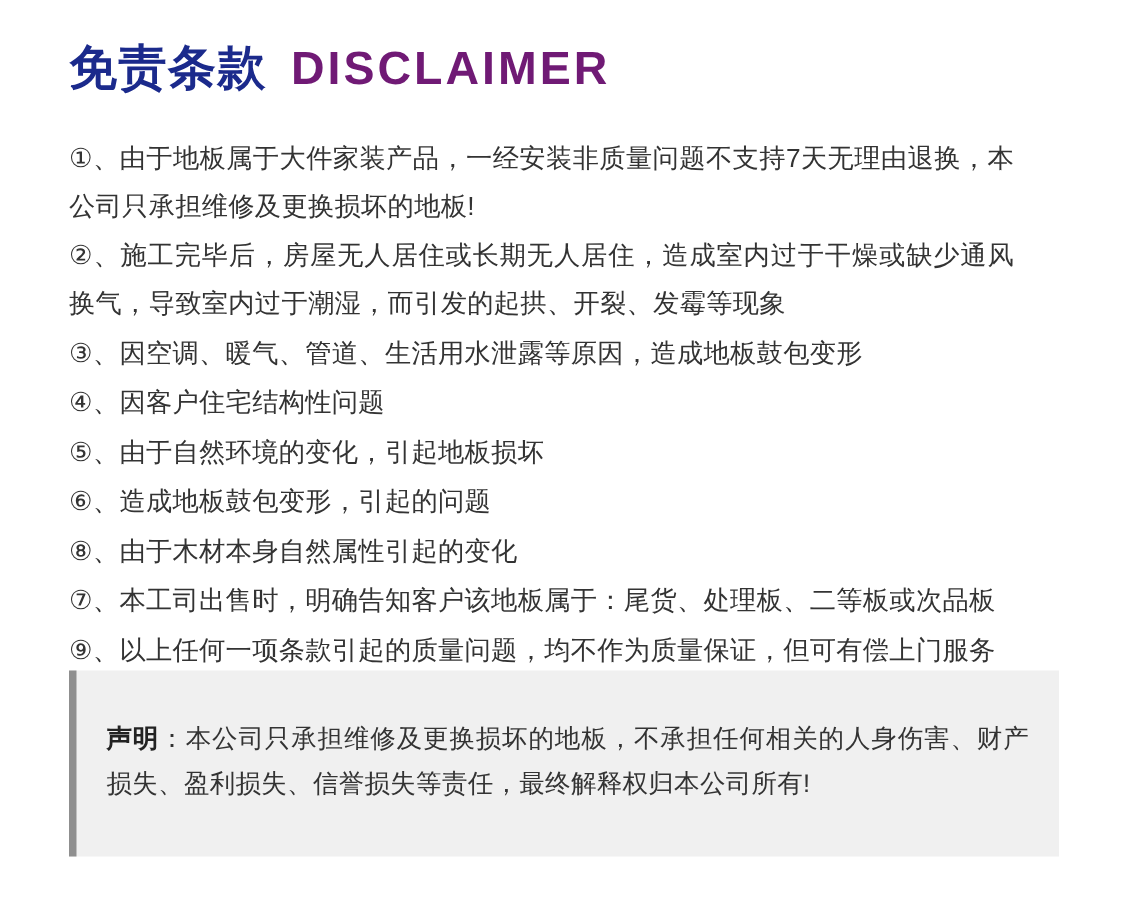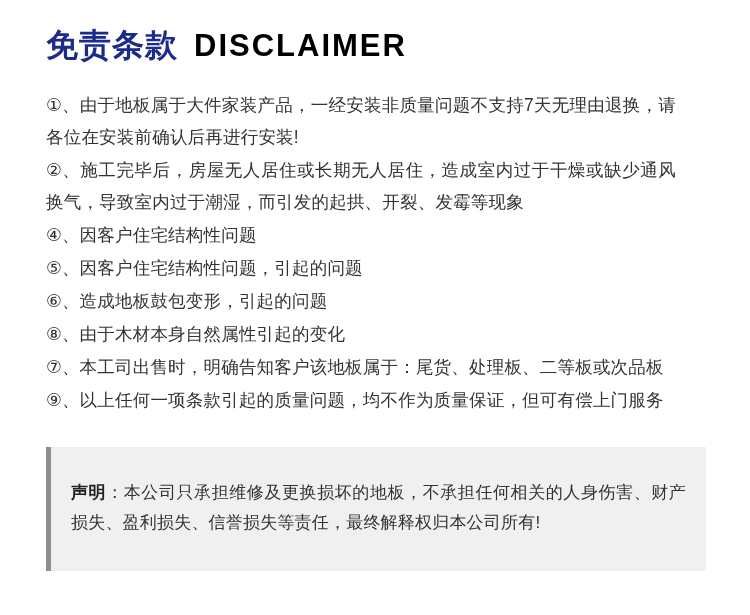--- a/index.html
+++ b/index.html
@@ -30,21 +30,21 @@
   .title-cn {
     font-size: 32px;
     font-weight: bold;
     color: #1b2a8c;
     letter-spacing: 1px;
     line-height: 1.1;
   }
   .title-en {
     font-size: 31px;
     font-weight: bold;
-    color: #000000;
+    color: #701a75;
     letter-spacing: 2px;
     line-height: 1.1;
   }
   .clause-list {
     margin: 0;
     padding: 0;
     list-style: none;
   }
   .clause {
     font-size: 17.5px;
@@ -80,24 +80,25 @@
 <body>
 
 <div class="page">
 
   <div class="header">
     <span class="title-cn">免责条款</span>
     <span class="title-en">DISCLAIMER</span>
   </div>
 
   <ul class="clause-list">
-    <li class="clause">①、由于地板属于大件家装产品，一经安装非质量问题不支持7天无理由退换，请各位在安装前确认后再进行安装!</li>
+    <li class="clause">①、由于地板属于大件家装产品，一经安装非质量问题不支持7天无理由退换，本公司只承担维修及更换损坏的地板!</li>
     <li class="clause">②、施工完毕后，房屋无人居住或长期无人居住，造成室内过于干燥或缺少通风换气，导致室内过于潮湿，而引发的起拱、开裂、发霉等现象</li>
+    <li class="clause">③、因空调、暖气、管道、生活用水泄露等原因，造成地板鼓包变形</li>
     <li class="clause">④、因客户住宅结构性问题</li>
-    <li class="clause">⑤、因客户住宅结构性问题，引起的问题</li>
+    <li class="clause">⑤、由于自然环境的变化，引起地板损坏</li>
     <li class="clause">⑥、造成地板鼓包变形，引起的问题</li>
     <li class="clause">⑧、由于木材本身自然属性引起的变化</li>
     <li class="clause">⑦、本工司出售时，明确告知客户该地板属于：尾货、处理板、二等板或次品板</li>
     <li class="clause">⑨、以上任何一项条款引起的质量问题，均不作为质量保证，但可有偿上门服务</li>
   </ul>
 
   <div class="statement-box">
     <p class="statement-text"><span class="statement-label">声明</span><span>：</span><span>本公司只承担维修及更换损坏的地板，不承担任何相关的人身伤害、财产损失、盈利损失、信誉损失等责任，最终解释权归本公司所有!</span></p>
   </div>
 

